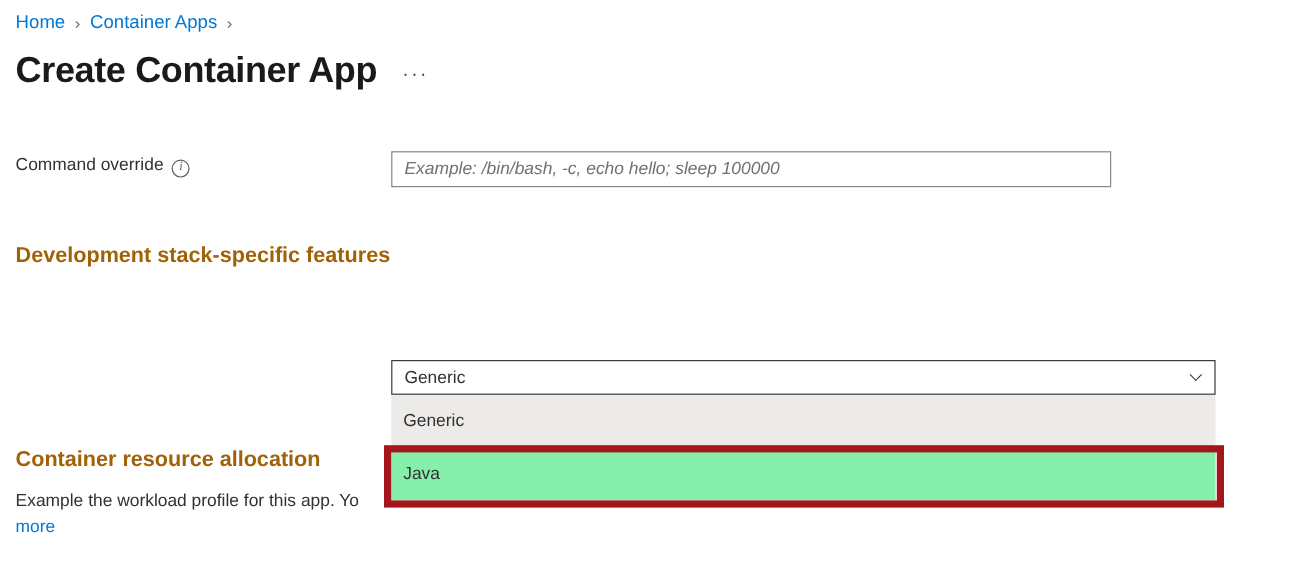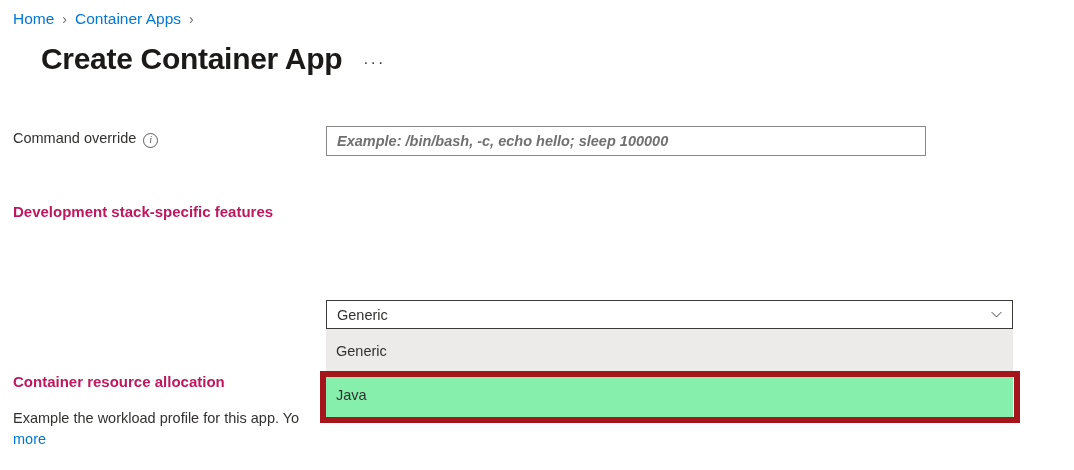--- a/index.html
+++ b/index.html
@@ -46,21 +46,20 @@
     font-weight: 300;
   }
 
   
   .title-row {
     position: absolute;
     left: 13px;
     top: 40px;
     display: flex;
     align-items: baseline;
-    margin-left: 28px;
   }
   .page-title {
     font-size: 30px;
     font-weight: bold;
     letter-spacing: -0.3px;
     color: #1b1a19;
     line-height: 38px;
     margin: 0;
   }
   .ellipsis-btn {
@@ -112,35 +111,34 @@
     width: 600px;
     height: 30px;
     box-sizing: border-box;
     border: 1px solid #8a8886;
     background: #ffffff;
     font-family: "Liberation Sans", sans-serif;
     font-size: 14.5px;
     color: #323130;
     padding: 5px 10px;
     outline: none;
-    font-weight: bold;
   }
   .text-input::placeholder {
     color: #707070;
     font-style: italic;
     opacity: 1;
   }
 
   
   .section-heading {
     position: absolute;
     left: 13px;
-    font-size: 15px;
+    font-size: 18px;
     font-weight: bold;
-    color: #be185d;
+    color: #a16207;
     line-height: 20px;
     white-space: nowrap;
   }
   .section-body {
     position: absolute;
     left: 13px;
     font-size: 14.5px;
     line-height: 21px;
     color: #323130;
   }

